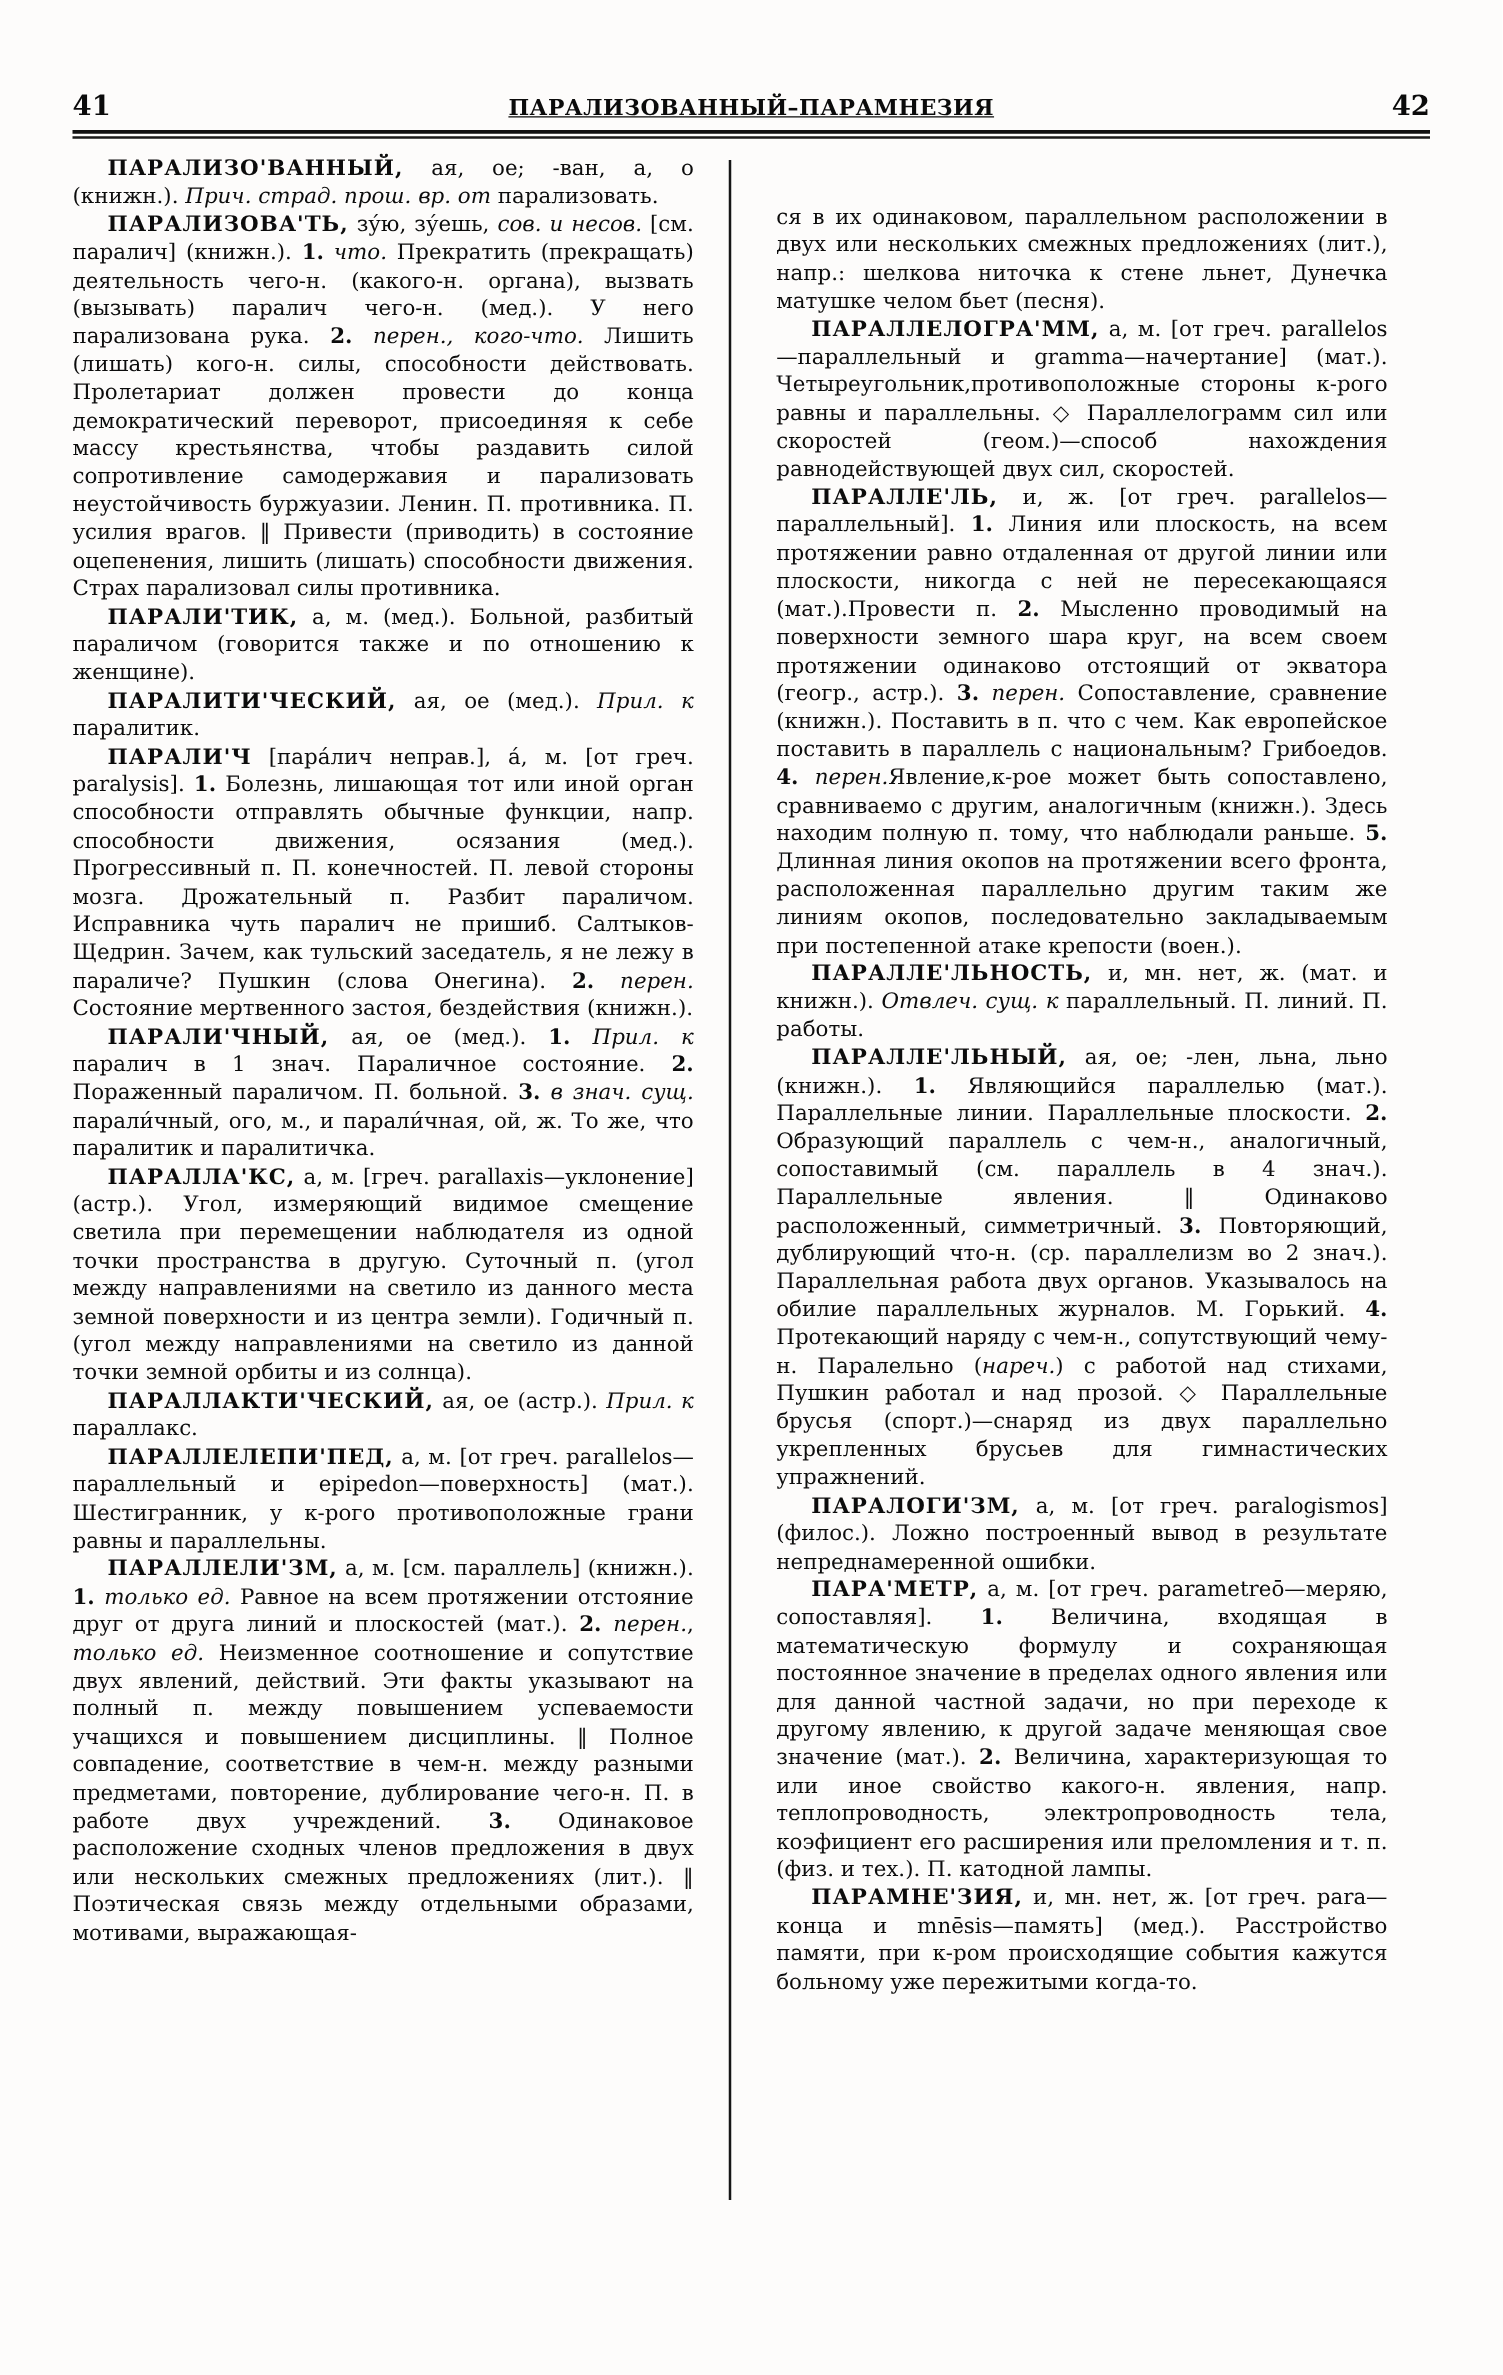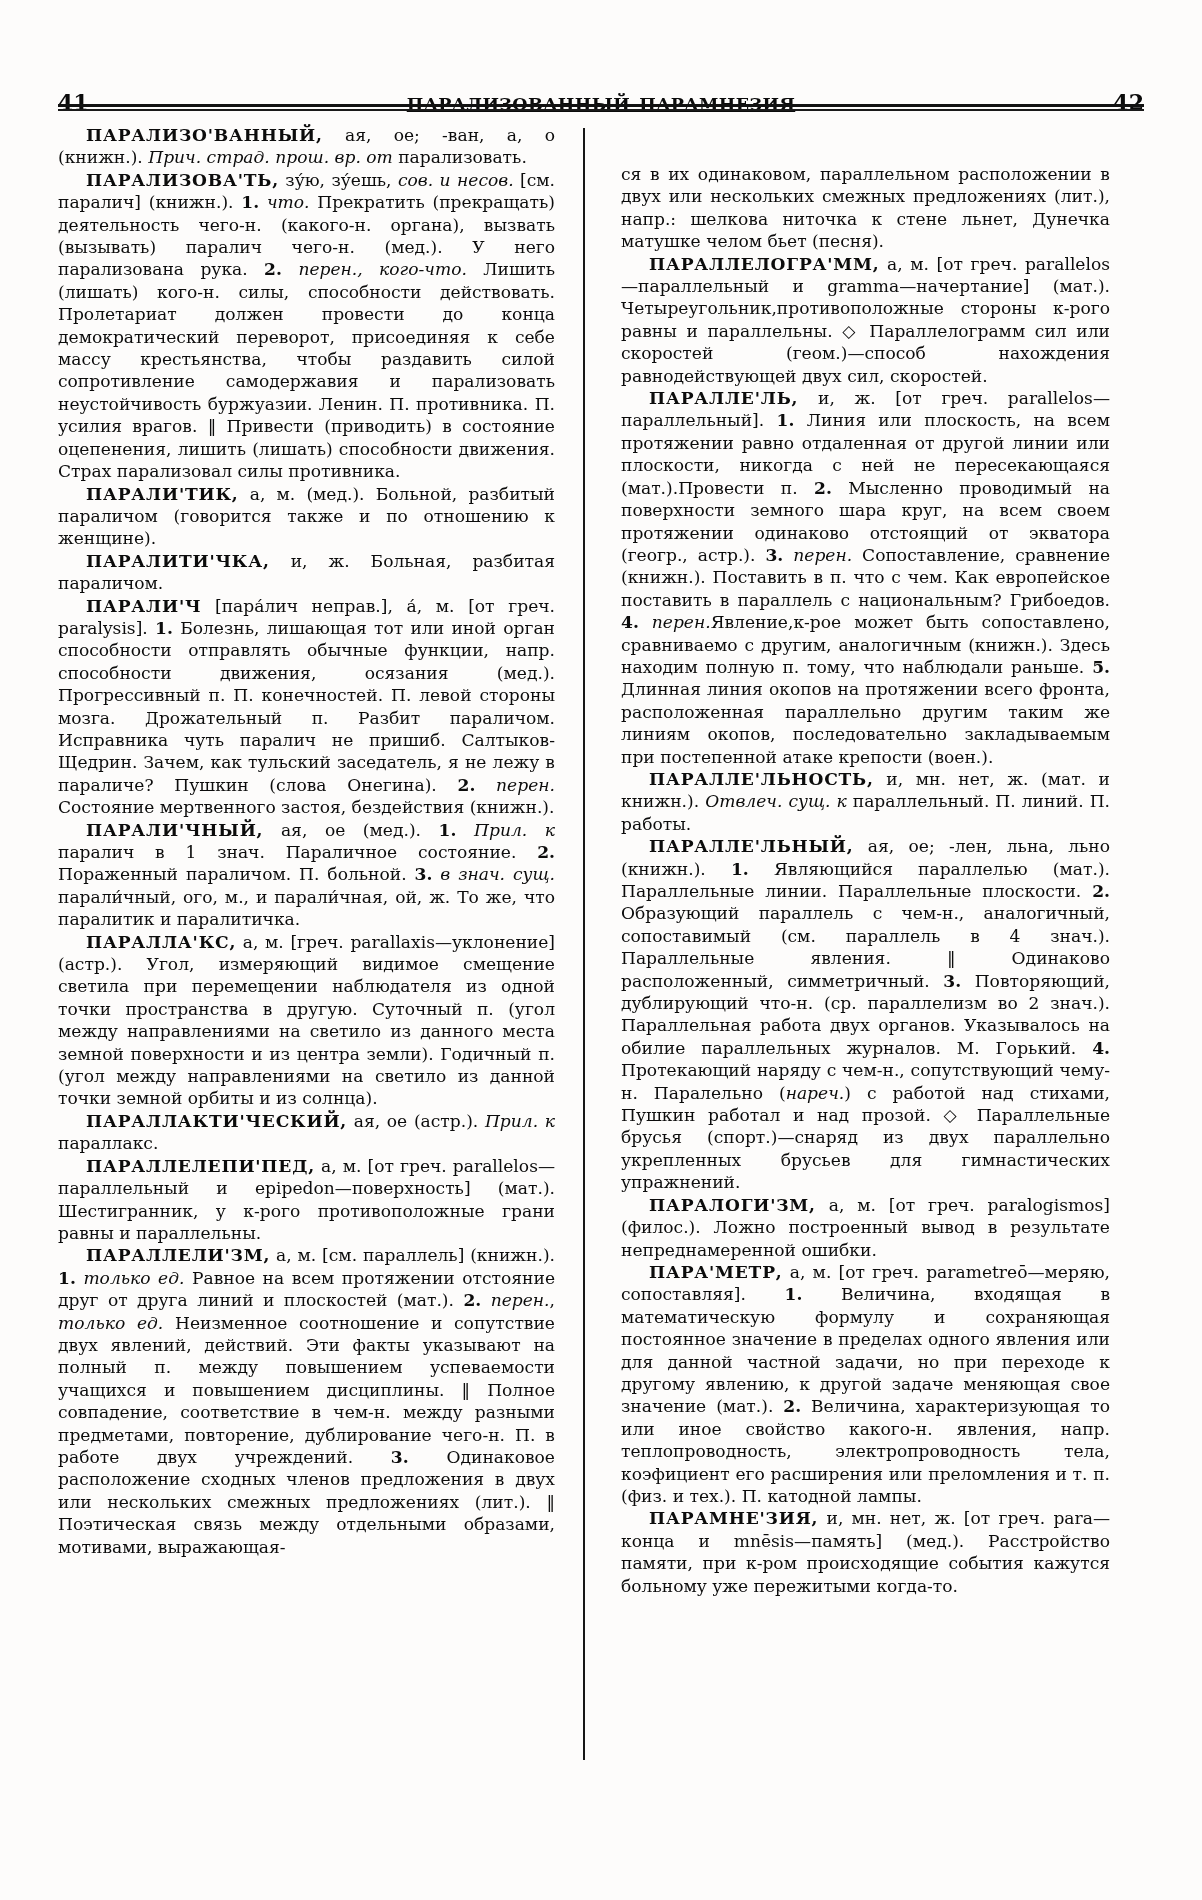--- a/index.html
+++ b/index.html
@@ -17,21 +17,21 @@
     background: #fdfcfb;
     box-sizing: border-box;
     overflow: hidden;
   }
 
   
   .running-head {
     position: absolute;
     left: 58px;
     right: 58px;
-    top: 79px;
+    top: 62px;
     height: 34px;
     display: flex;
     align-items: flex-end;
     justify-content: space-between;
   }
   .folio {
     font-family: "DejaVu Serif", "Liberation Serif", serif;
     font-weight: bold;
     font-size: 22px;
     letter-spacing: 0px;
@@ -125,21 +125,21 @@
     <div class="rule-thick"></div>
     <div class="rule-thin"></div>
   </div>
 
   <div class="columns">
 
     <div class="col col-left">
       <p class="entry"><span class="hw">ПАРАЛИЗО'ВАННЫЙ,</span><span> ая, ое; -ван, а, о (книжн.). <i>Прич. страд. прош. вр. от</i> парализовать.</span></p>
       <p class="entry"><span class="hw">ПАРАЛИЗОВА'ТЬ,</span><span> зу́ю, зу́ешь, <i>сов. и</i> <i>несов.</i> [см. паралич] (книжн.). <b>1.</b> <i>что.</i> Прекратить (прекращать) деятельность чего-н. (какого-н. органа), вызвать (вызывать) паралич чего-н. (мед.). У него парализована рука. <b>2.</b> <i>перен., кого-<i>что.</i></i> Лишить (лишать) кого-н. силы, способности действовать. Пролетариат должен провести до конца демократический переворот, присоединяя к себе массу крестьянства, чтобы раздавить силой сопротивление самодержавия и парализовать неустойчивость буржуазии. Ленин. П. противника. П. усилия врагов. ‖ Привести (приводить) в состояние оцепенения, лишить (лишать) способности движения. Страх парализовал силы противника.</span></p>
       <p class="entry"><span class="hw">ПАРАЛИ'ТИК,</span><span> а, м. (мед.). Больной, разбитый параличом (говорится также и по отношению к женщине).</span></p>
-      <p class="entry"><span class="hw">ПАРАЛИТИ'ЧКА,</span><span> и, ж. Больная, разбитая параличом.</span></p>
+      <p class="entry"><span class="hw">ПАРАЛИТИ'ЧЕСКИЙ,</span><span> ая, ое (мед.). <i>Прил. к</i> паралитик.</span></p>
       <p class="entry"><span class="hw">ПАРАЛИ'Ч</span><span> [пара́лич неправ.], а́, м. [от греч. paralysis]. <b>1.</b> Болезнь, лишающая тот или иной орган способности отправлять обычные функции, напр. способности движения, осязания (мед.). Прогрессивный п. П. конечностей. П. левой стороны мозга. Дрожательный п. Разбит параличом. Исправника чуть паралич не пришиб. Салтыков-Щедрин. Зачем, как тульский заседатель, я не лежу в параличе? Пушкин (слова Онегина). <b>2.</b> <i>перен.</i> Состояние мертвенного застоя, бездействия (книжн.).</span></p>
       <p class="entry"><span class="hw">ПАРАЛИ'ЧНЫЙ,</span><span> ая, ое (мед.). <b>1.</b> <i>Прил. к</i> паралич в 1 знач. Параличное состояние. <b>2.</b> Пораженный параличом. П. больной. <b>3.</b> <i>в знач. сущ.</i> парали́чный, ого, м., и парали́чная, ой, ж. То же, что паралитик и паралитичка.</span></p>
       <p class="entry"><span class="hw">ПАРАЛЛА'КС,</span><span> а, м. [греч. parallaxis—уклонение] (астр.). Угол, измеряющий видимое смещение светила при перемещении наблюдателя из одной точки пространства в другую. Суточный п. (угол между направлениями на светило из данного места земной поверхности и из центра земли). Годичный п. (угол между направлениями на светило из данной точки земной орбиты и из солнца).</span></p>
       <p class="entry"><span class="hw">ПАРАЛЛАКТИ'ЧЕСКИЙ,</span><span> ая, ое (астр.). <i>Прил. к</i> параллакс.</span></p>
       <p class="entry"><span class="hw">ПАРАЛЛЕЛЕПИ'ПЕД,</span><span> а, м. [от греч. parallelos—параллельный и epipedon—поверхность] (мат.). Шестигранник, у к-рого противоположные грани равны и параллельны.</span></p>
       <p class="entry"><span class="hw">ПАРАЛЛЕЛИ'ЗМ,</span><span> а, м. [см. параллель] (книжн.). <b>1.</b> <i>только ед.</i> Равное на всем протяжении отстояние друг от друга линий и плоскостей (мат.). <b>2.</b> <i>перен.</i>, <i>только ед.</i> Неизменное соотношение и сопутствие двух явлений, действий. Эти факты указывают на полный п. между повышением успеваемости учащихся и повышением дисциплины. ‖ Полное совпадение, соответствие в чем-н. между разными предметами, повторение, дублирование чего-н. П. в работе двух учреждений. <b>3.</b> Одинаковое расположение сходных членов предложения в двух или нескольких смежных предложениях (лит.). ‖ Поэтическая связь между отдельными образами, мотивами, выражающая-</span></p>
     </div>
 
     <div class="col-gutter"></div>
 

